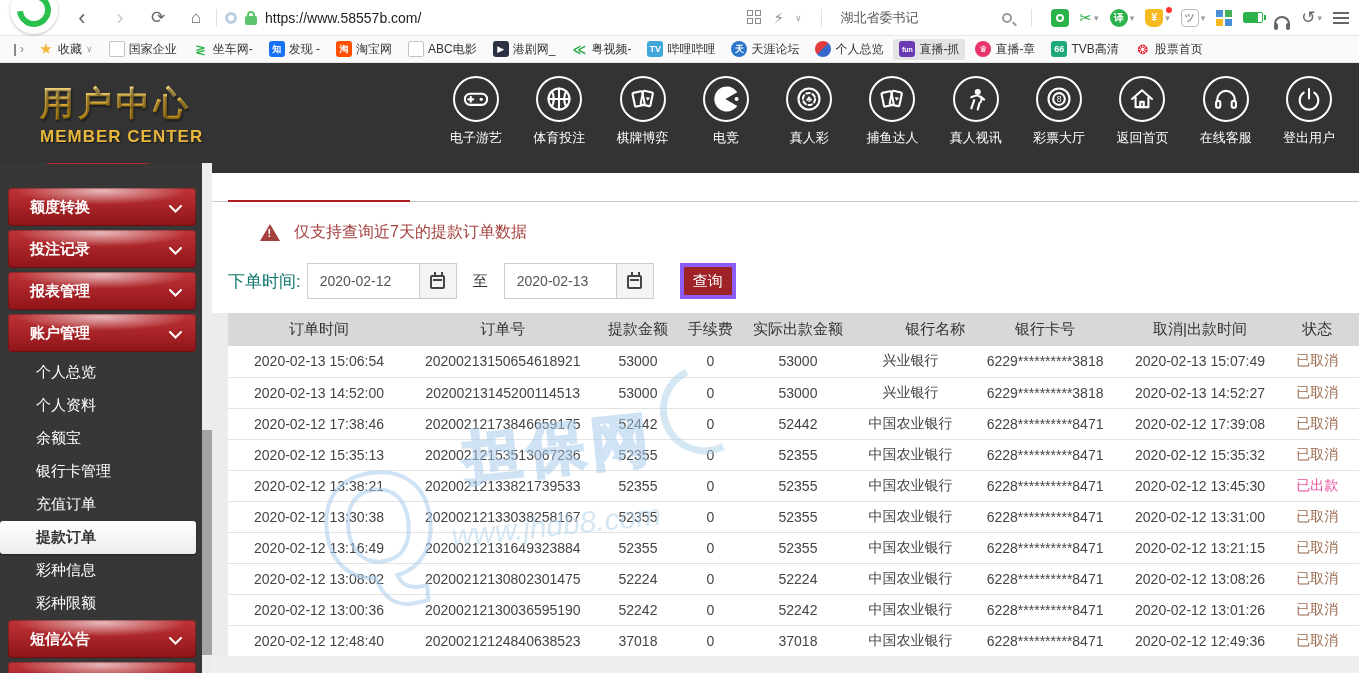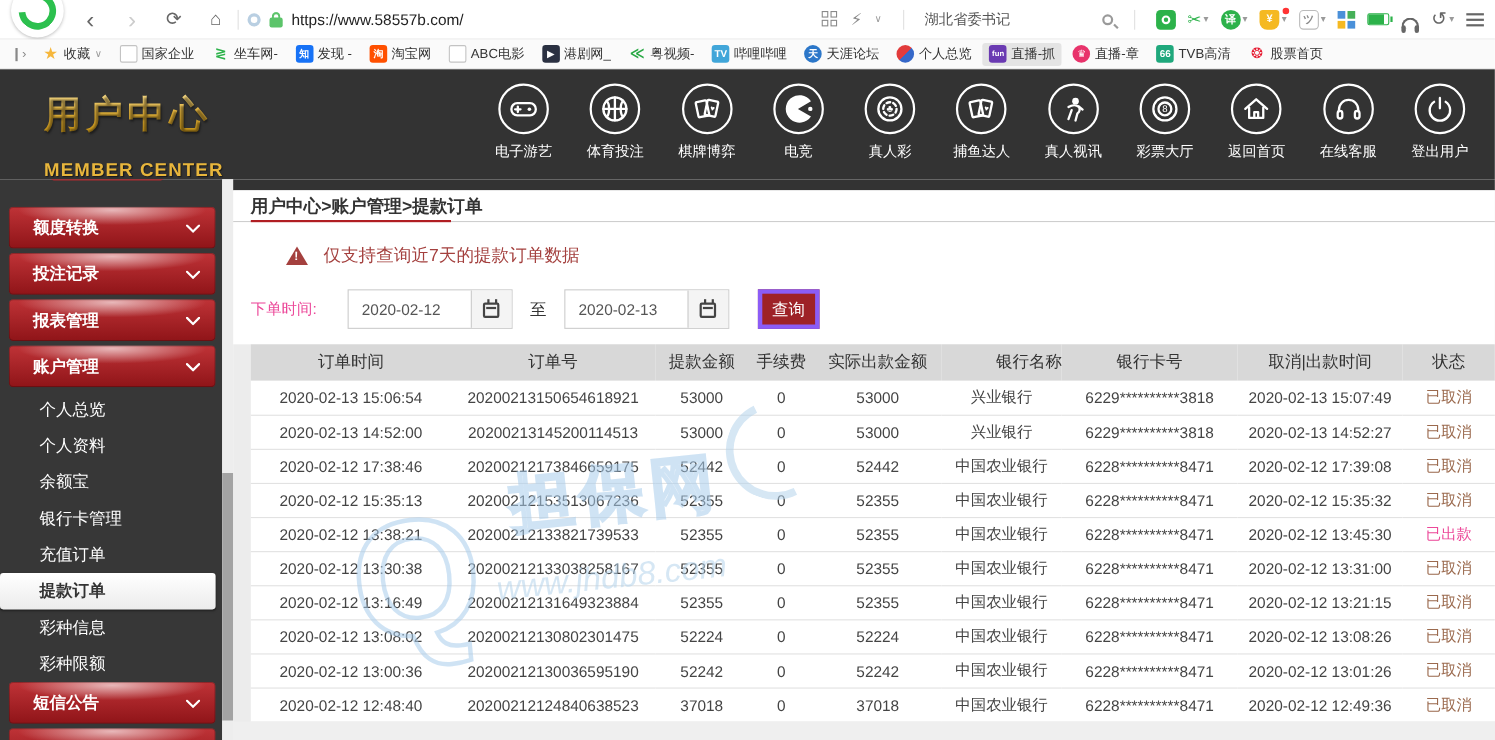--- a/index.html
+++ b/index.html
@@ -52,21 +52,21 @@
   .fav.txt { background:none; font-size:13px; }
   .collapse { color:#888; font-size:12px; padding:0 4px; }
 
   
   .hdr { position:absolute; left:0; top:63px; width:1359px; height:100px; background:#333; }
   .logo { position:absolute; left:40px; top:18px; cursor:pointer; }
   .logo .cn { font-size:34px; font-weight:bold; letter-spacing:4px;
       background:linear-gradient(180deg,#ffe9a0 0%,#e8b63c 45%,#b8860b 100%);
       -webkit-background-clip:text; background-clip:text; color:transparent;
       text-shadow:1px 2px 2px rgba(0,0,0,.45); }
-  .logo .en { font-size:17px; font-weight:bold; letter-spacing:1px; color:#e8b63c; text-shadow:1px 1px 1px rgba(0,0,0,.5); margin-top:18px; }
+  .logo .en { font-size:17px; font-weight:bold; letter-spacing:1px; color:#e8b63c; text-shadow:1px 1px 1px rgba(0,0,0,.5); margin-top:0; }
   .mainnav { position:absolute; left:440px; top:13px; width:905px; display:flex; justify-content:space-between; }
   .mni { width:72px; display:flex; flex-direction:column; align-items:center; gap:7px; cursor:pointer; }
   .mni .circ { width:46px; height:46px; border:2px solid #fff; border-radius:50%; display:flex; align-items:center; justify-content:center; }
   .mni .lbl { color:#fff; font-size:13px; white-space:nowrap; }
 
   
   .contentrow { position:absolute; left:0; top:163px; width:1359px; height:510px; }
   .sidebar { position:absolute; left:0; top:0; width:202px; height:510px; background:#373737; overflow:hidden; }
   .topsliver { position:absolute; left:45px; top:-62px; width:105px; height:63px; background:#b22a2e; border-radius:4px; }
   .sb-inner { position:absolute; left:0; top:25px; width:202px; }
@@ -84,21 +84,21 @@
   .darkstrip { position:absolute; left:0; top:0; width:1147px; height:10px; background:#333; }
   .crumbbar { position:absolute; left:0; top:10px; width:1147px; height:29px; background:#fff; border-bottom:1px solid #c9c9c9; }
   .crumb { position:absolute; left:16px; top:5px; font-size:16px; font-weight:bold; color:#333; }
   .crumbline { position:absolute; left:16px; bottom:-2px; width:182px; height:3px; background:#b01e23; }
   .whitepanel { position:absolute; left:0; top:39px; width:1147px; height:111px; background:#fff; }
   .warnrow { position:absolute; left:48px; top:20px; display:flex; align-items:center; gap:14px; }
   .warntri { width:0; height:0; border-left:10px solid transparent; border-right:10px solid transparent; border-bottom:17px solid #a4403e; position:relative; }
   .warntri:after { content:"!"; position:absolute; left:-2.5px; top:3px; color:#fff; font-size:11px; font-weight:bold; }
   .warntext { color:#a4403e; font-size:16px; }
   .filterrow { position:absolute; left:16px; top:60px; display:flex; align-items:center; height:38px; }
-  .flabel { font-size:14px; color:#ec4899; margin-right:28px; }
+  .flabel { font-size:17px; color:#0f766e; margin-right:6px; }
   .dateinput { width:150px; height:36px; border:1px solid #ccc; background:#fff; display:flex; align-items:stretch; }
   .dateinput .val { flex:1; display:flex; align-items:center; padding-left:12px; font-size:14px; color:#555; }
   .calbtn { width:37px; border-left:1px solid #ccc; background:#f4f4f4; display:flex; align-items:center; justify-content:center; cursor:pointer; }
   .cal { width:15px; height:14px; border:2px solid #444; border-radius:2px; position:relative; margin-top:2px; }
   .cal:before { content:""; position:absolute; left:1px; top:2px; right:1px; border-top:2px solid #444; }
   .cal:after { content:""; position:absolute; left:2px; top:-5px; width:2px; height:4px; background:#444; box-shadow:7px 0 0 #444; }
   .zhi { margin:0 16px; font-size:15px; color:#333; }
   .querybtn { margin-left:26px; width:56px; height:36px; background:#9e2227; border:4px solid #8b5cf6; color:#fff; font-size:15px; display:flex; align-items:center; justify-content:center; cursor:pointer; }
 
   
@@ -422,21 +422,20 @@
         </div>
       </div>
   </div>
   <div class="sb-scroll">
     <div class="sb-thumb"></div>
   </div>
 
   <div class="main">
     <div class="darkstrip"></div>
     <div class="crumbbar">
-      <div class="crumb">用户中心&gt;账户管理&gt;提款订单</div>
       <div class="crumbline"></div>
     </div>
 
     <div class="whitepanel">
       <div class="warnrow">
         <div class="warntri"></div>
         <div class="warntext">仅支持查询近7天的提款订单数据</div>
       </div>
       <div class="filterrow">
         <div class="flabel">下单时间:</div>

